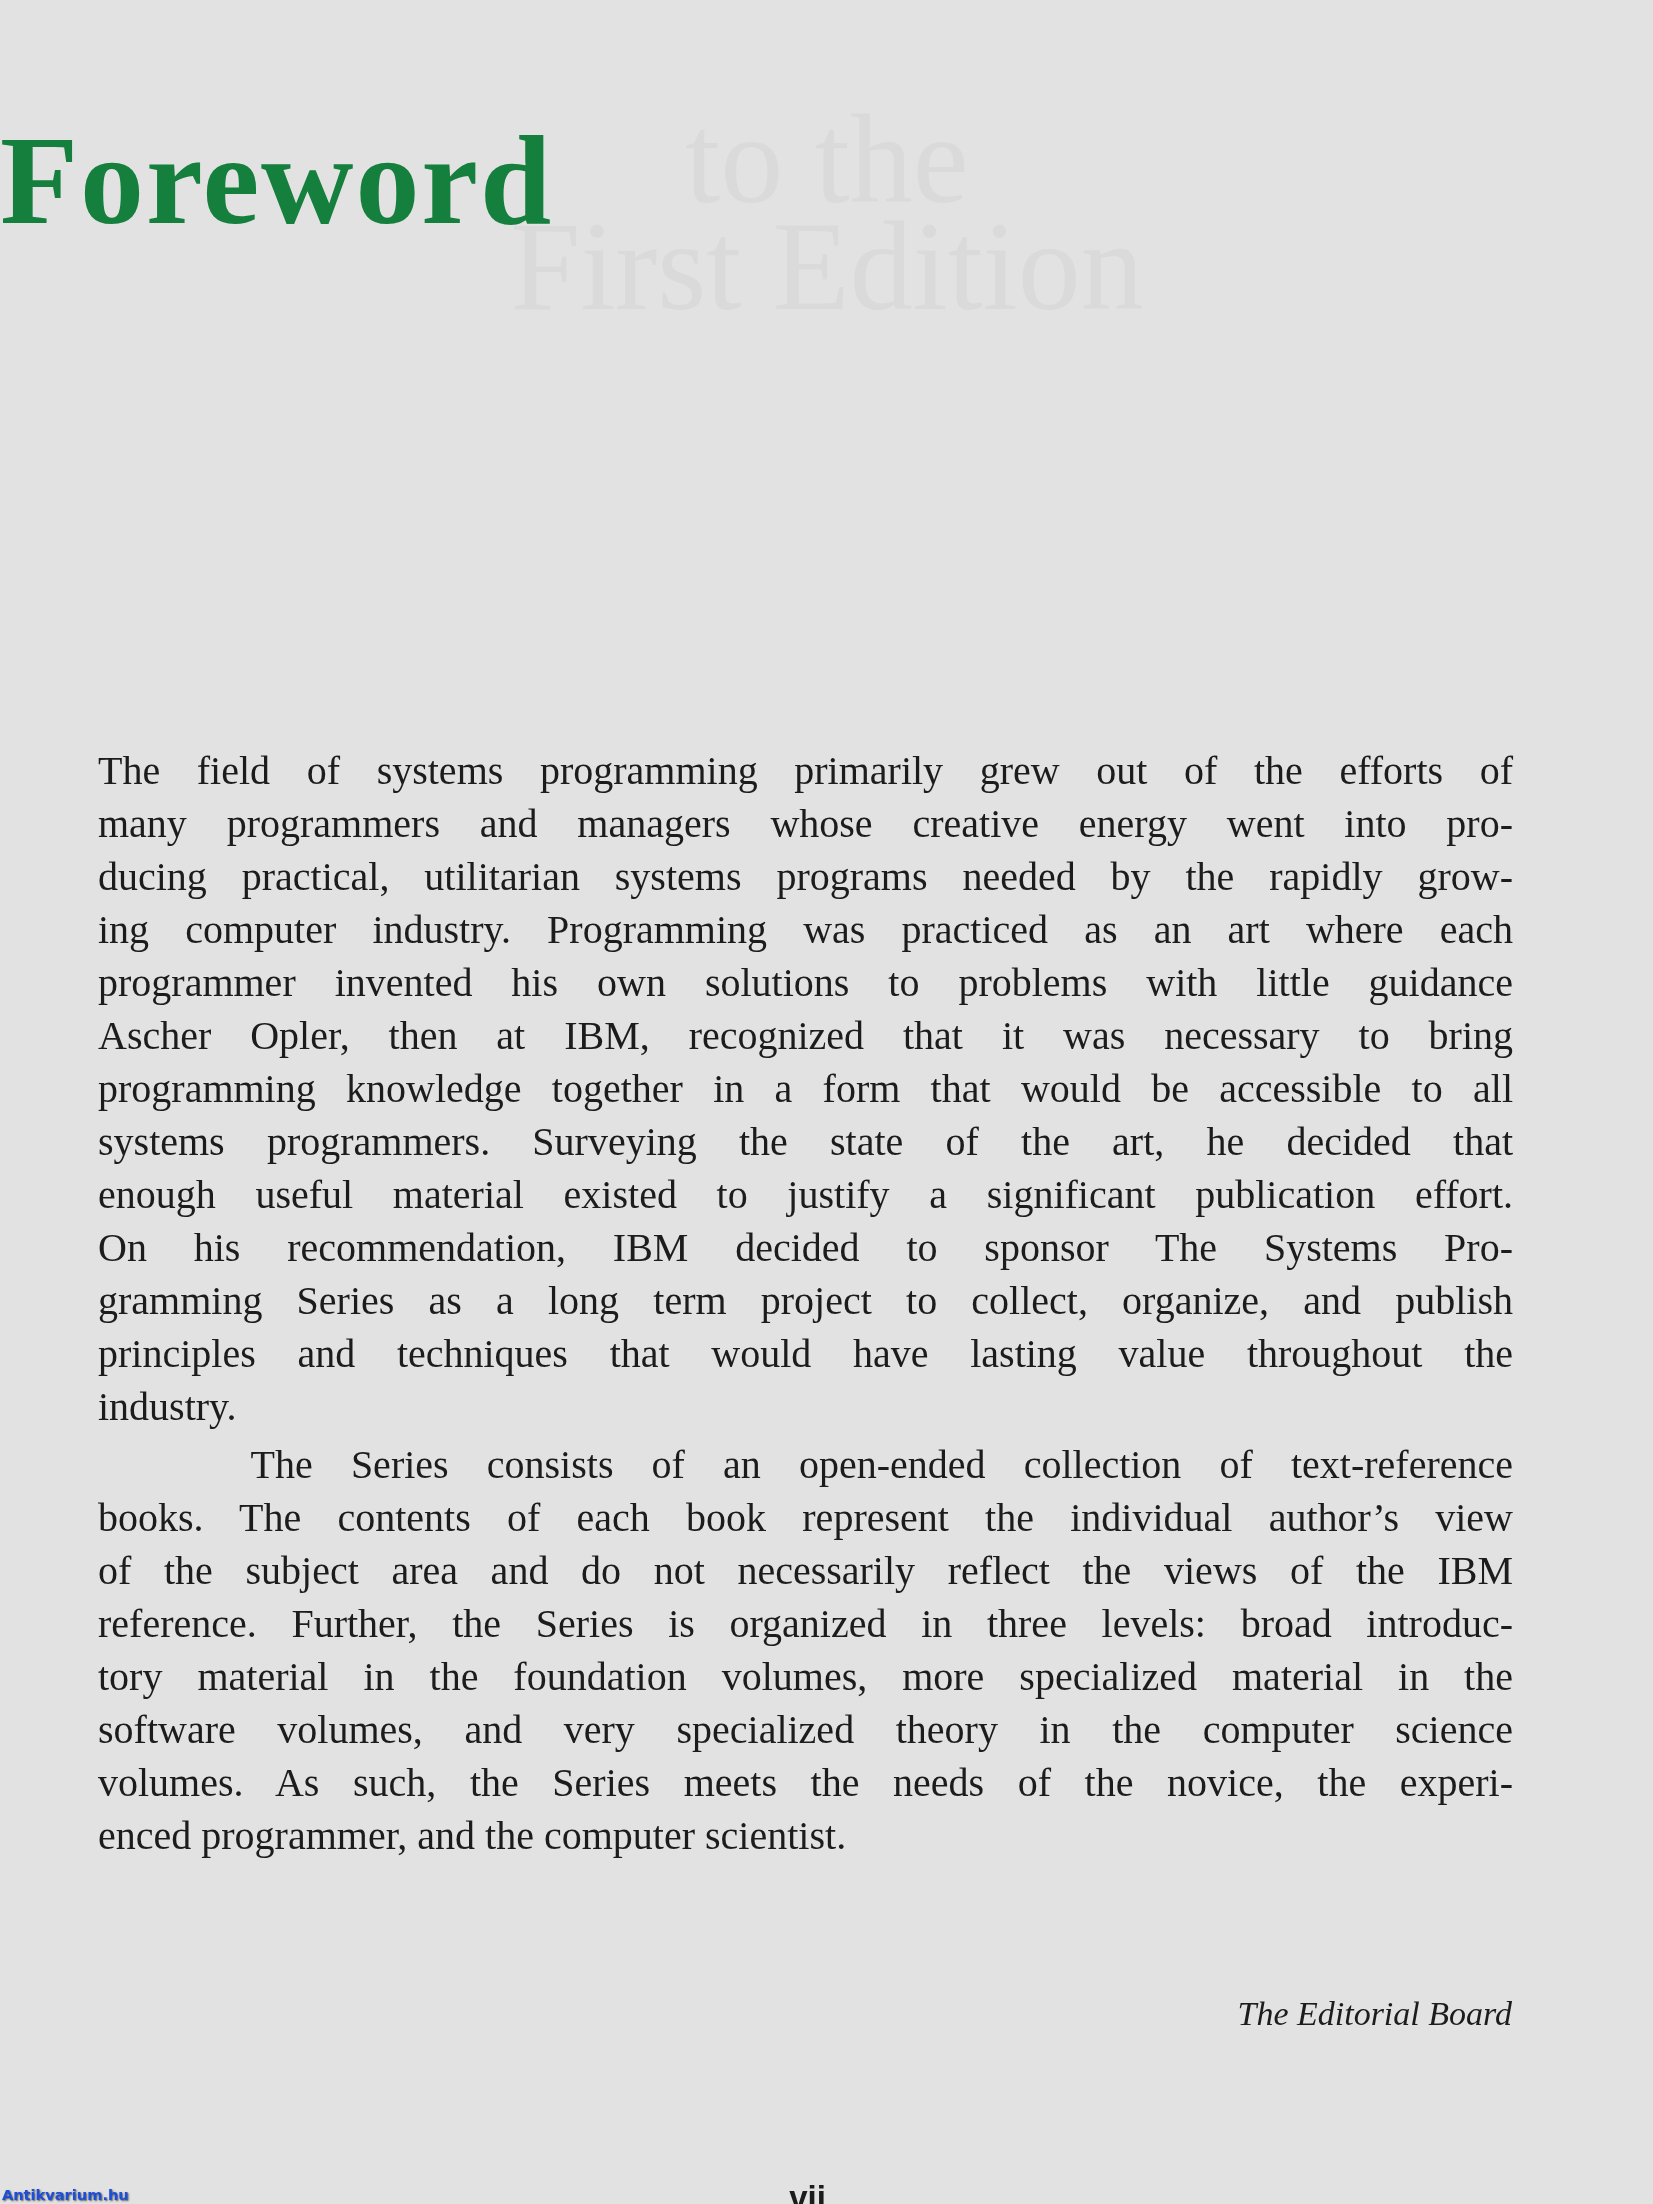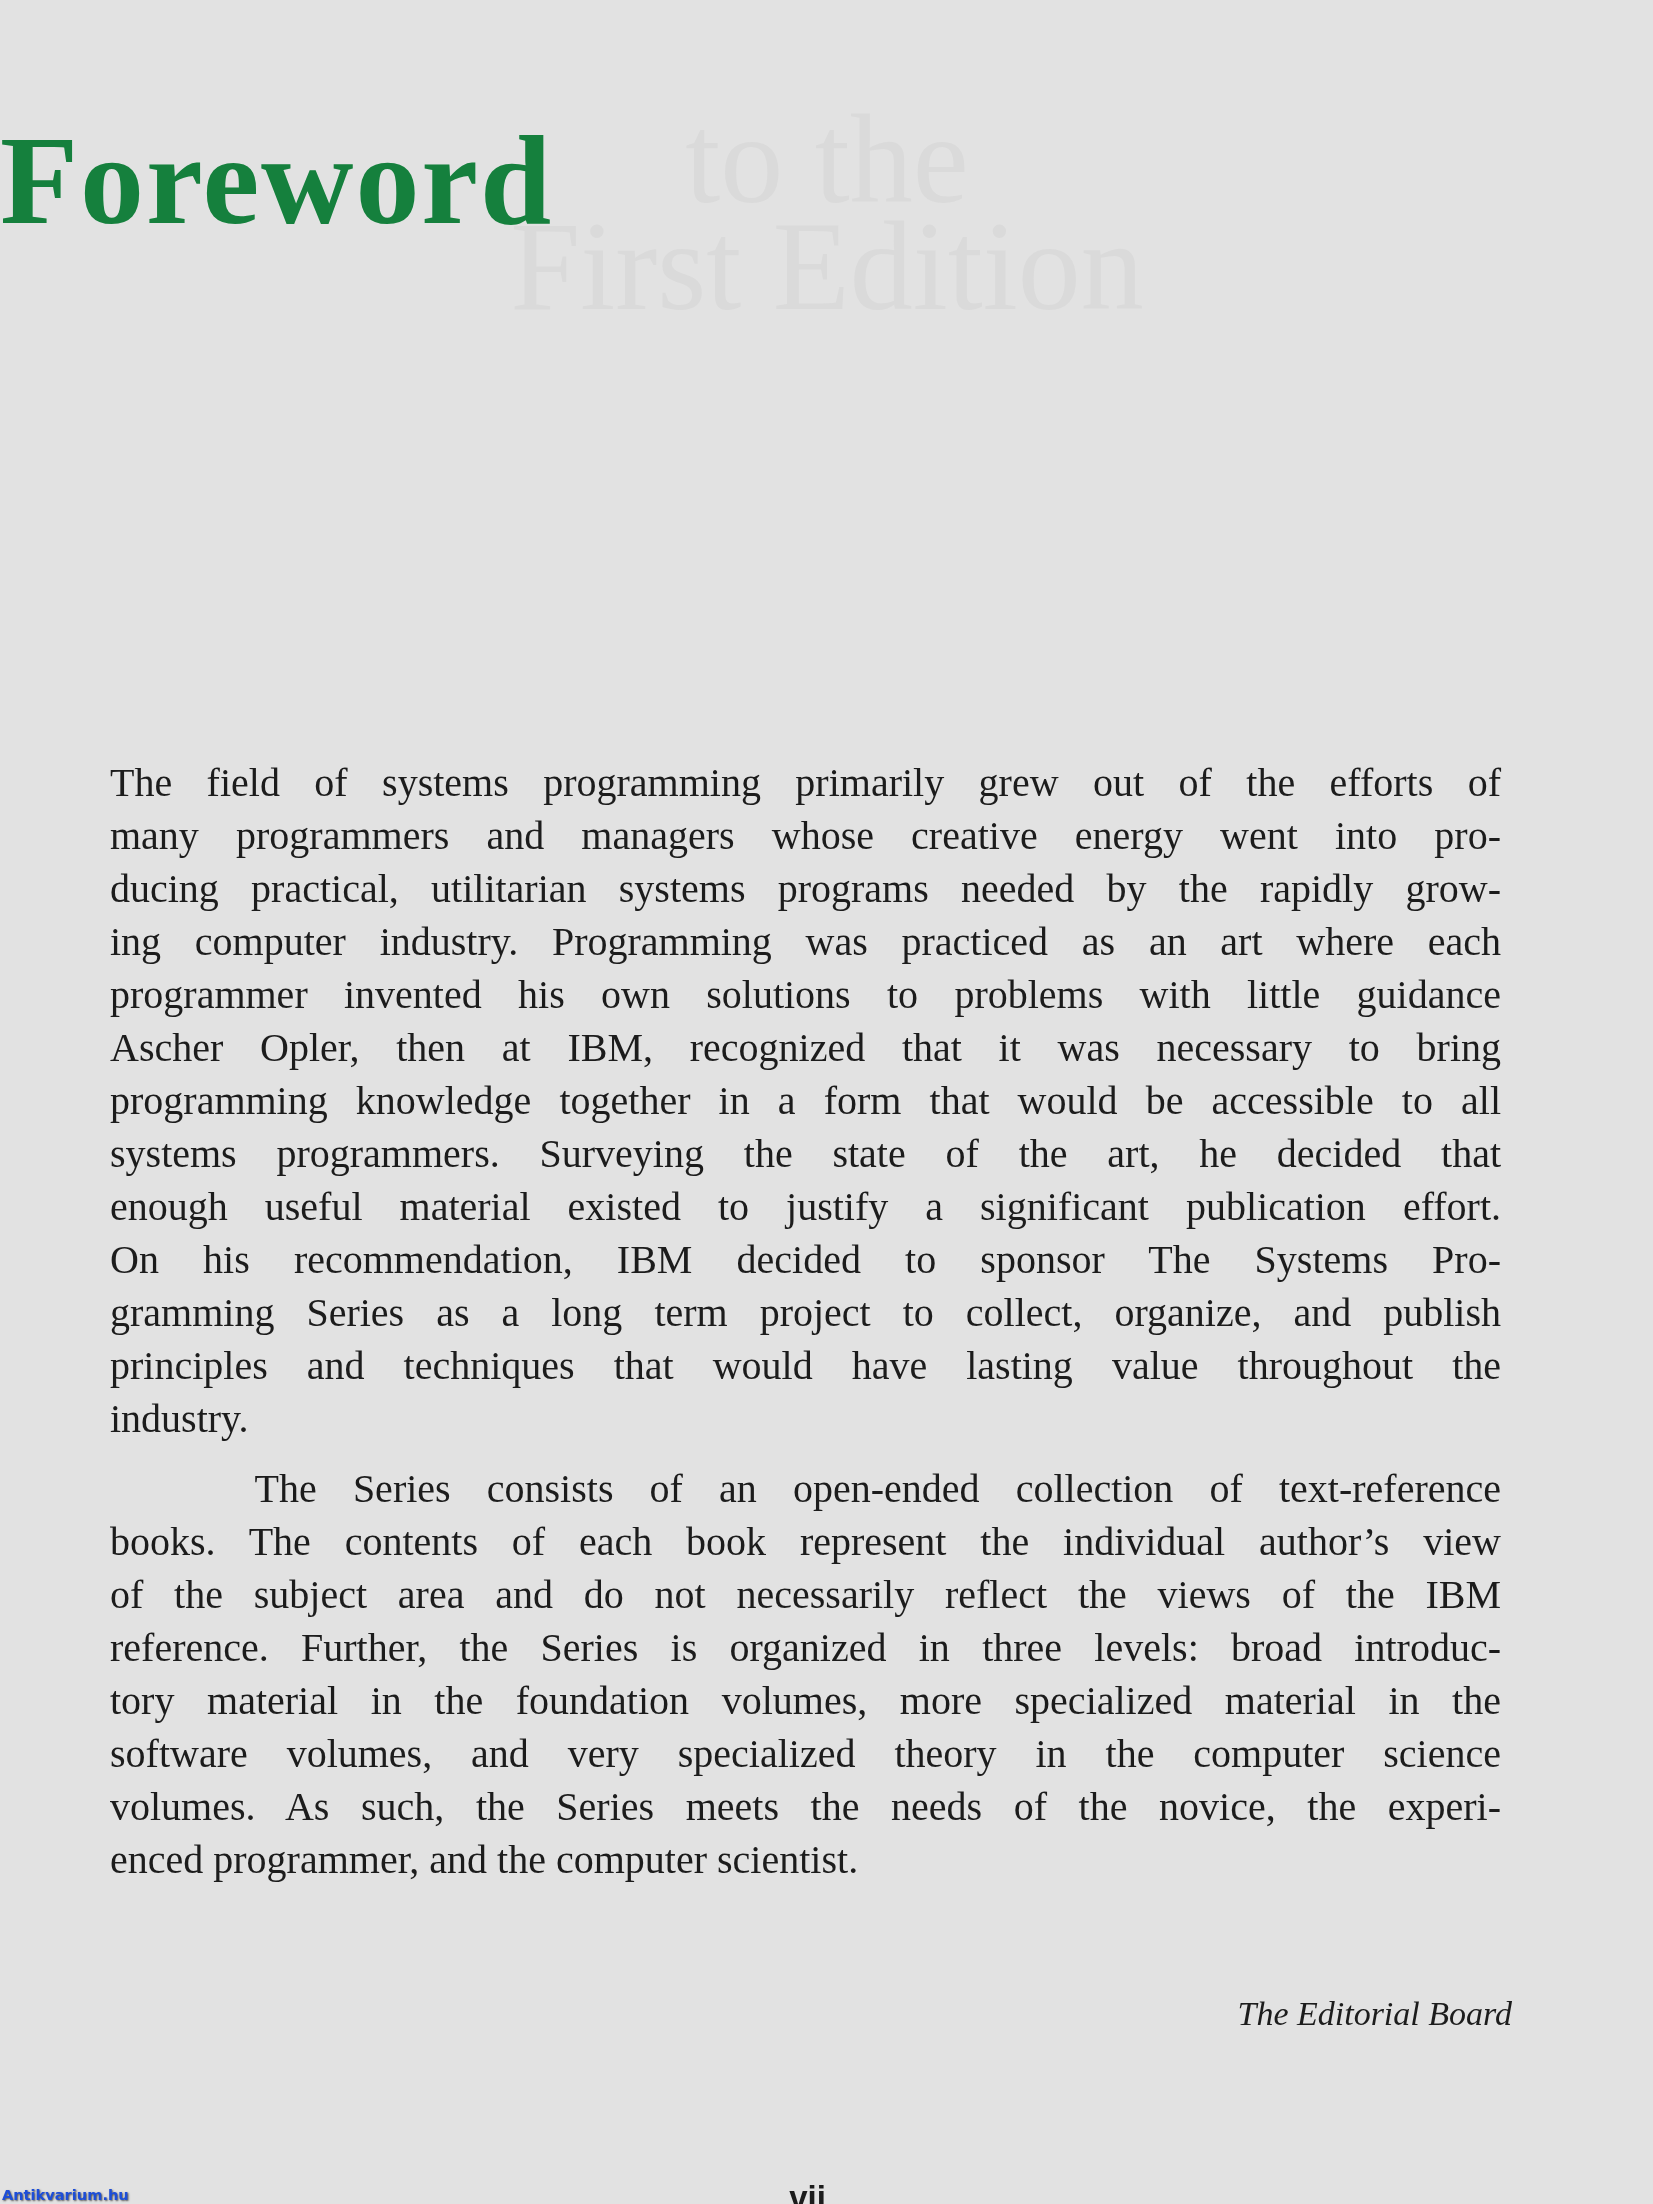--- a/index.html
+++ b/index.html
@@ -20,21 +20,21 @@
     position: absolute; left: 0; width: 1533px; top: 24px;
     text-align: left;
     font-size: 128px; line-height: 1.1; letter-spacing: 1.9px;
     color: #15803d;
   }
   .body-text {
     position: absolute; left: 93px; width: 1425px; top: 739px;
     font-size: 40px; line-height: 53px;
     text-align: justify; text-align-last: justify;
   }
-  .body-text p { margin: 17px; }
+  .body-text p { margin: 5px; }
   .line { display: block; text-align: justify; text-align-last: justify; white-space: nowrap; }
   .line.last { text-align-last: left; }
   .signature {
     position: absolute; right: 142px; top: 1995px;
     font-style: italic; font-size: 34px;
   }
   .folio {
     position: absolute; left: 0; width: 1615px; top: 2179px; text-align: center;
     font-family: "Liberation Sans", "DejaVu Sans", sans-serif; font-weight: bold; font-size: 33px;
   }

